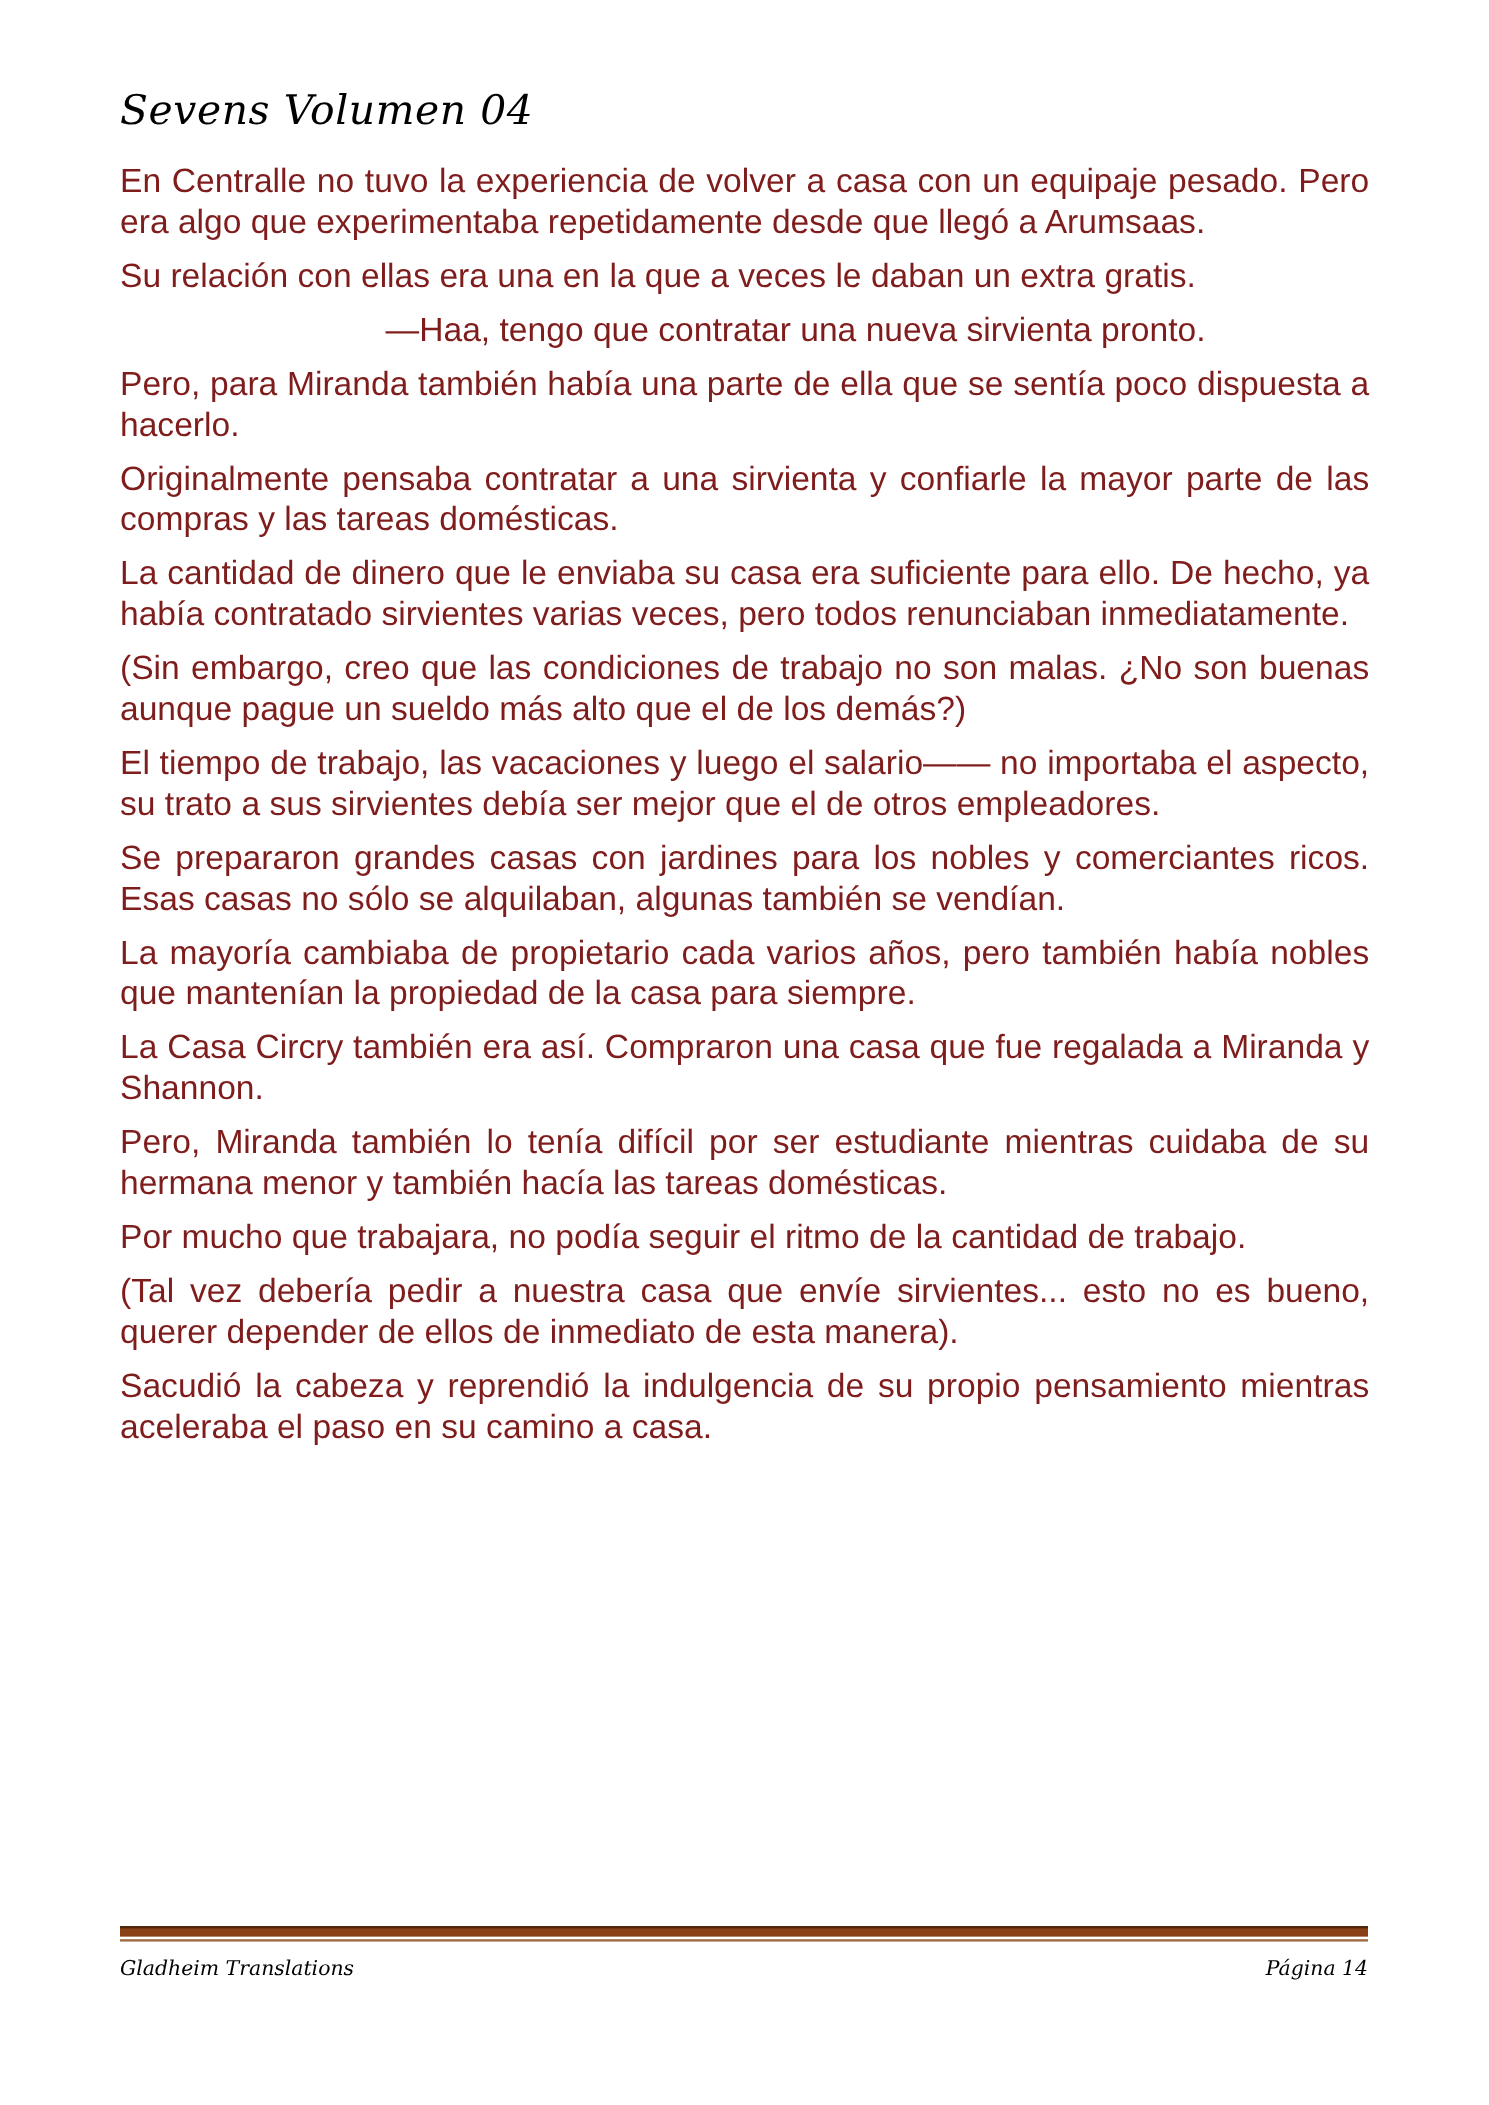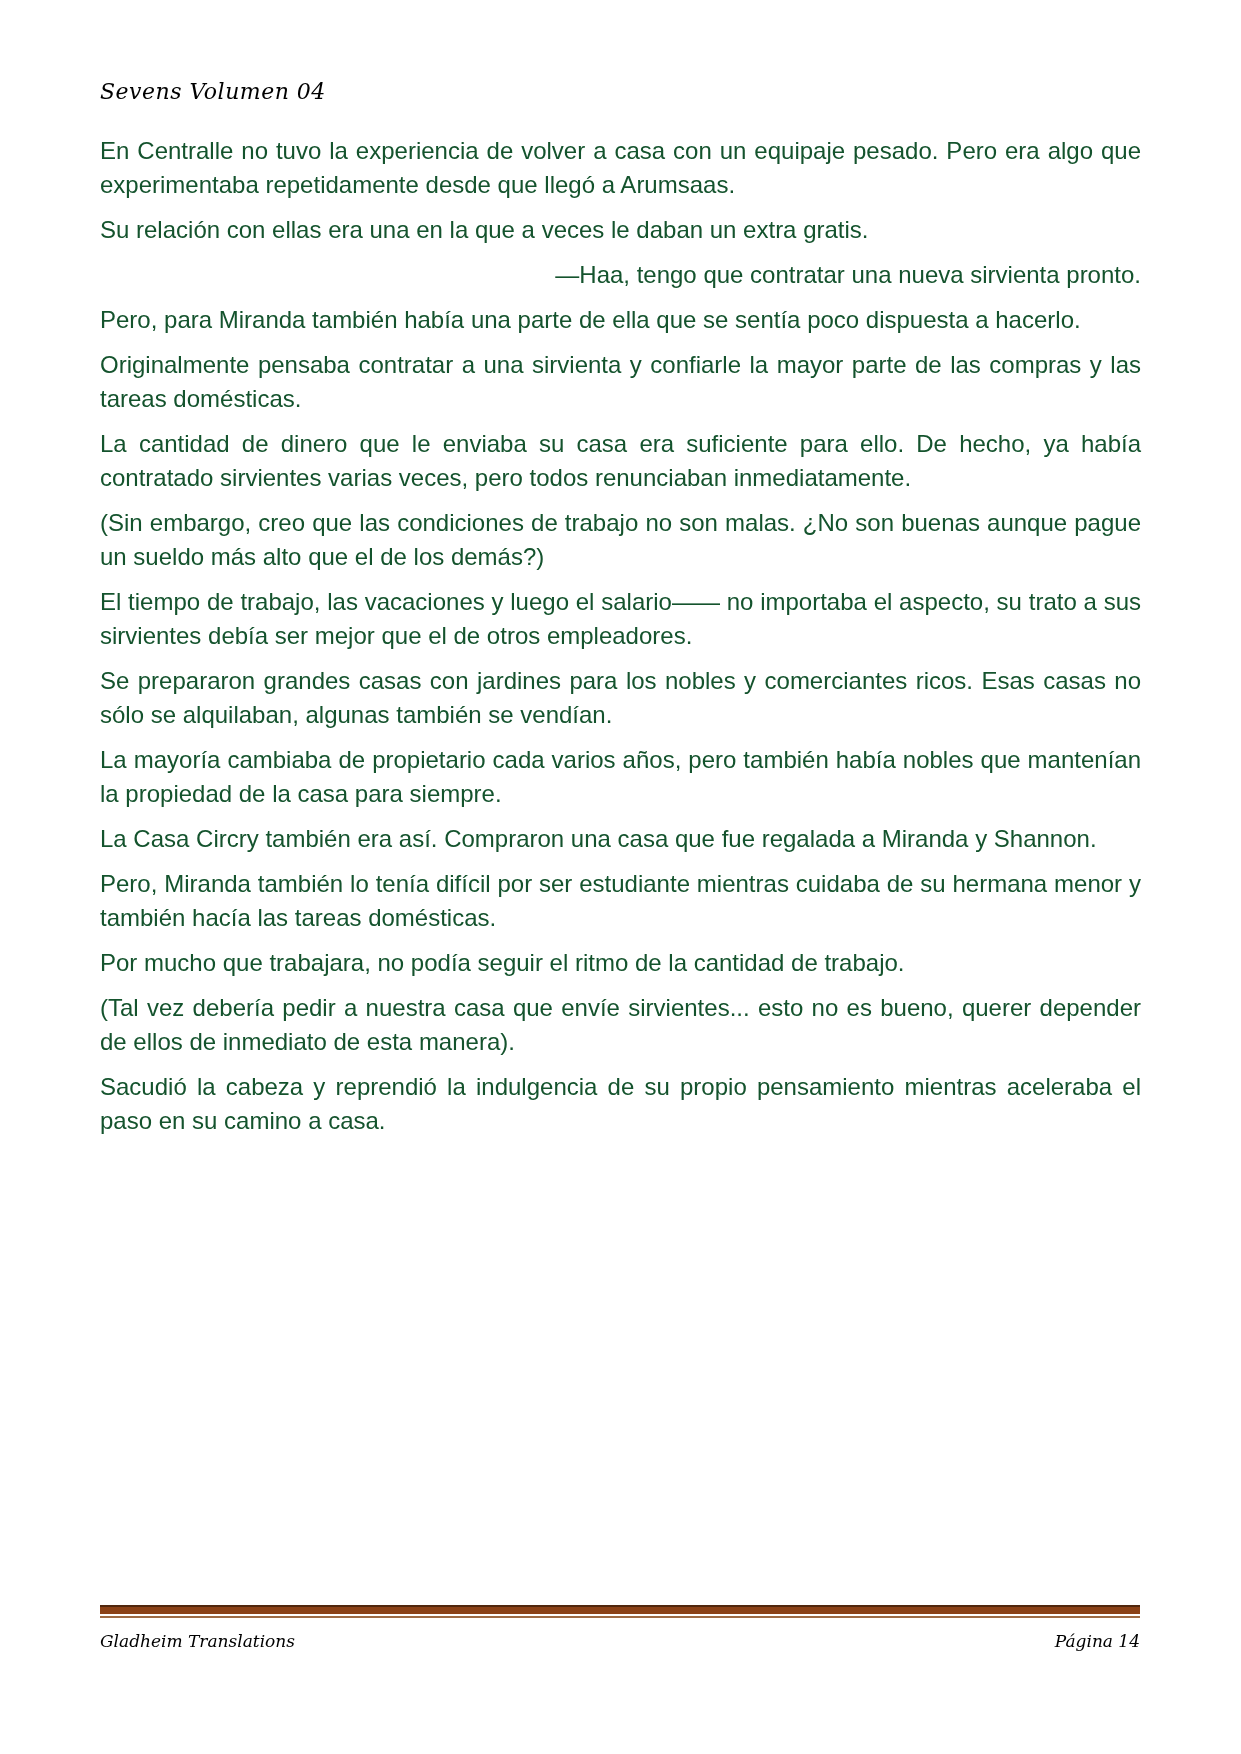--- a/index.html
+++ b/index.html
@@ -12,37 +12,37 @@
     font-family: "Liberation Sans", sans-serif;
     overflow: hidden;
     box-sizing: border-box;
   }
   .script {
     font-family: "DejaVu Serif", serif;
     font-style: italic;
   }
   .page-header {
     padding: 76px 100px 0 100px;
-    font-size: 22px;
+    font-size: 34px;
     line-height: 32px;
     letter-spacing: 0.5px;
   }
   .page-body {
     padding: 26px 100px 0 100px;
   }
   .para {
     margin: 0 0 11px 0;
-    font-size: 24px;
+    font-size: 28px;
     line-height: 34px;
     text-align: justify;
     text-justify: inter-word;
-    color: #14532d;
+    color: #7f1d1d;
   }
   .para.dialogue {
-    text-align: right;
+    text-align: center;
     text-indent: 85px;
   }
   .page-footer {
     position: absolute;
     left: 100px;
     right: 101px;
     top: 1605px;
   }
   .rule-main {
     height: 7px;

